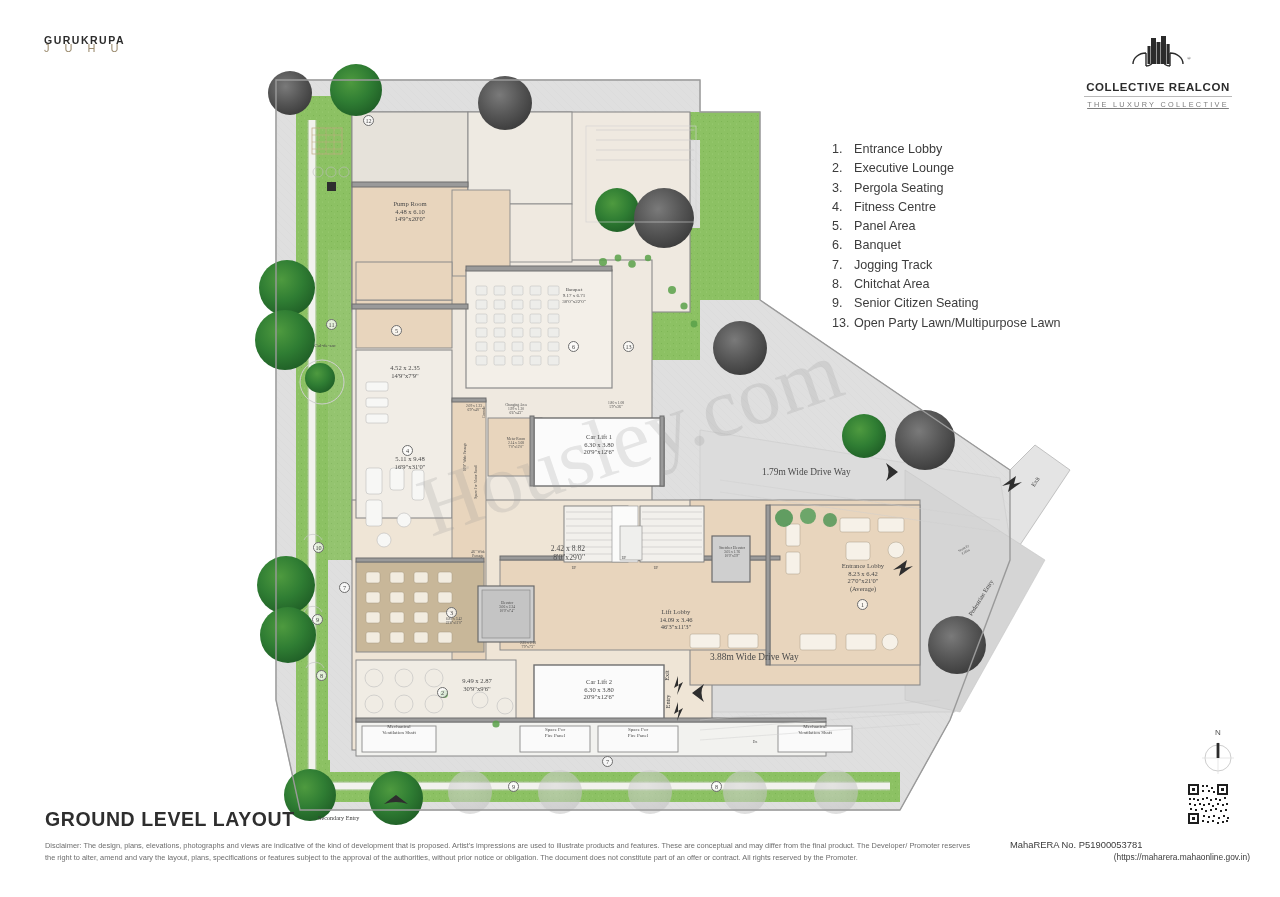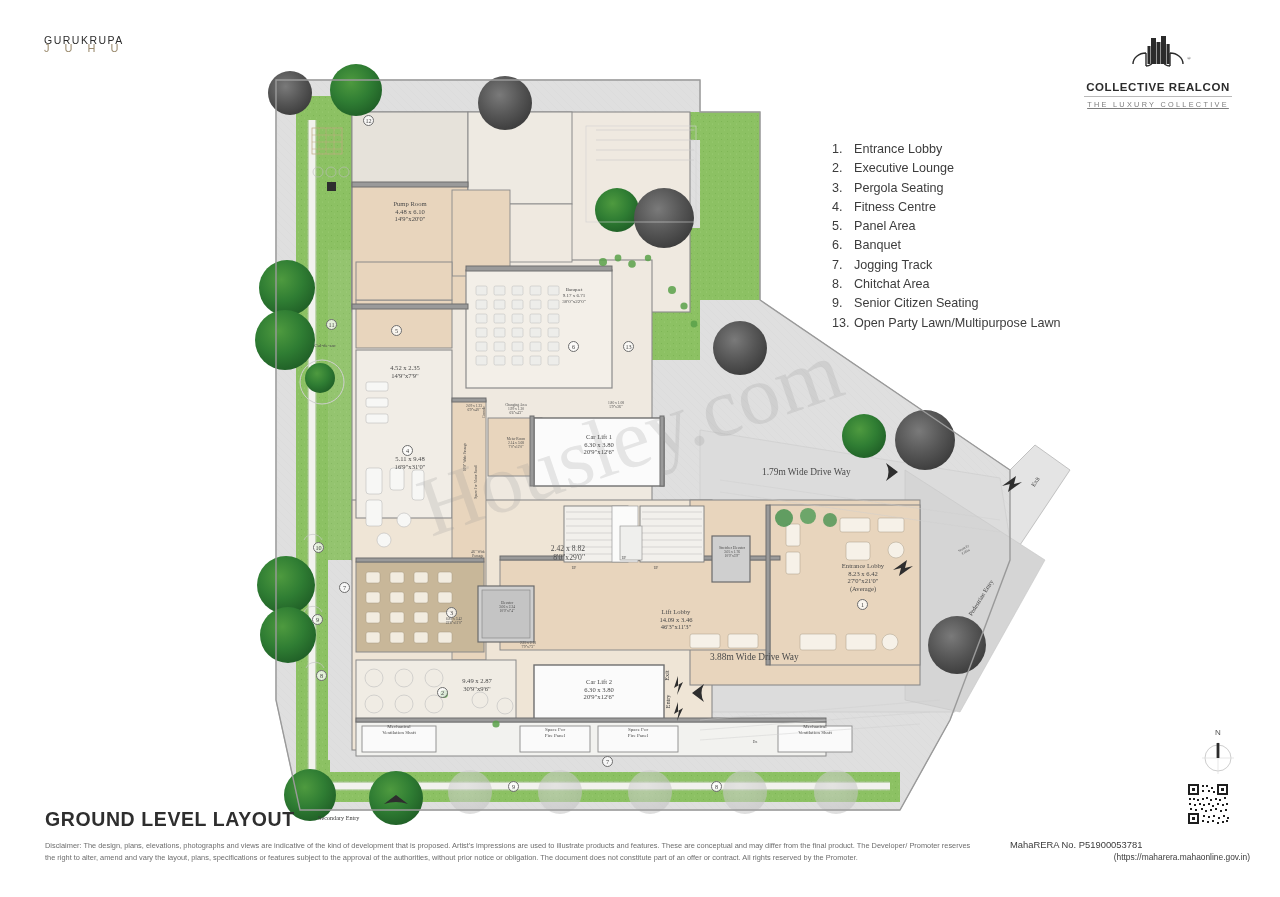--- a/index.html
+++ b/index.html
@@ -9,21 +9,21 @@
     background:#ffffff;
     font-family:"Liberation Sans", sans-serif;
     color:#3a3a3a;
     position:relative;
     overflow:hidden;
   }
 
   
   #brand-logo { position:absolute; left:44px; top:34px; }
   #brand-logo .brand-top {
-    font-size:10.5px; font-weight:normal; letter-spacing:1.5px; color:#2b2b2b;
+    font-size:10.5px; font-weight:bold; letter-spacing:1.5px; color:#2b2b2b;
   }
   #brand-logo .brand-main {
     font-size:47px; font-weight:300; letter-spacing:1px; color:#1d1d1d;
     line-height:0.98; margin-top:2px; font-family:"Liberation Sans", sans-serif;
     position:relative;
   }
   #brand-logo .brand-sub {
     font-size:11px; letter-spacing:6px; color:#9a8a6d; text-align:right;
     margin-top:-4px; padding-right:4px;
   }

